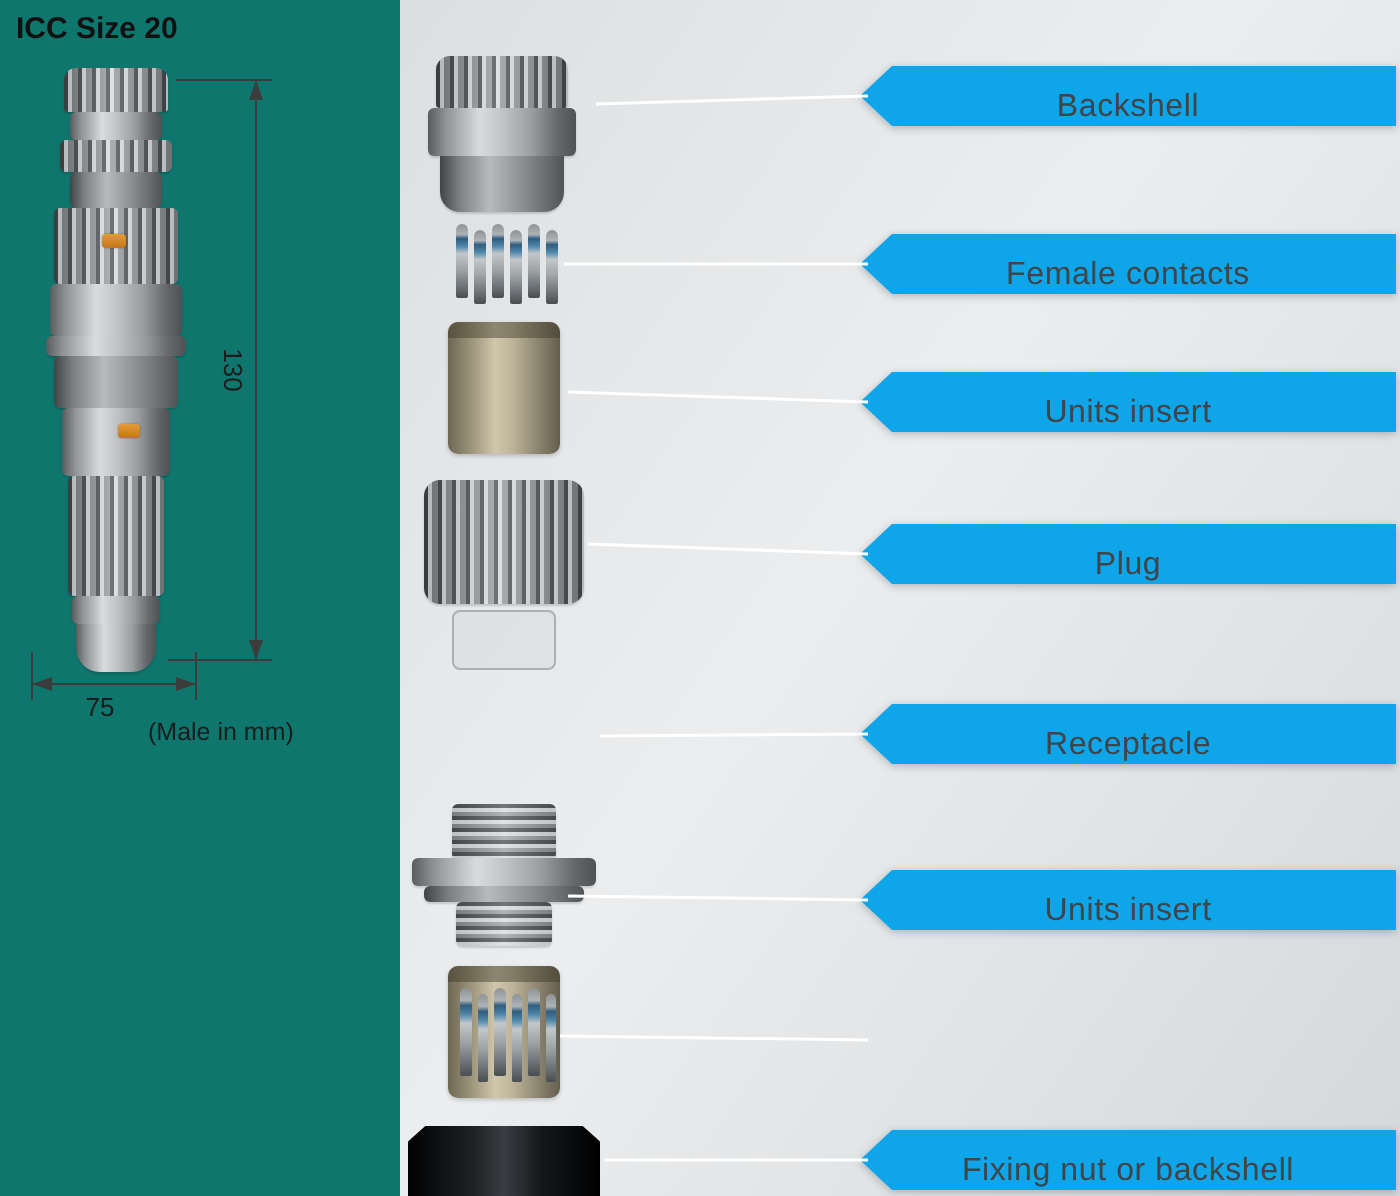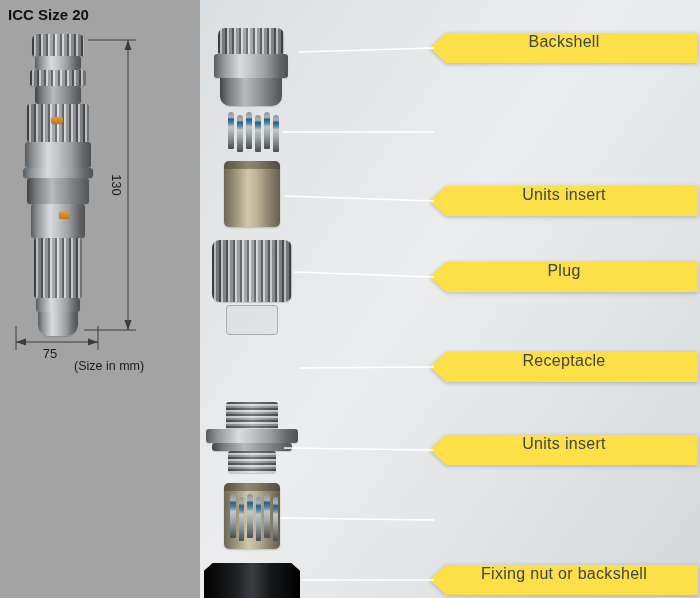--- a/index.html
+++ b/index.html
@@ -1,20 +1,20 @@
 <!DOCTYPE html>
 <html><head>
 <meta charset="utf-8">
 <style>
   * { margin:0; padding:0; box-sizing:border-box; }
   body { font-family:"Liberation Sans", sans-serif; background:#fff; }
   .stage { position:relative; width:700px; height:598px; overflow:hidden; background:#fff; }
 
   
-  .left-panel { position:absolute; left:0; top:0; width:200px; height:598px; background:#a3a3a3; }
+  .left-panel { position:absolute; left:0; top:0; width:200px; height:598px; background:#0f766e; }
   .title { position:absolute; left:8px; top:6px; font-size:15px; font-weight:bold; color:#111; }
 
   .connector { position:absolute; left:0; top:0; width:200px; height:360px; }
   .seg { position:absolute; border-radius:3px; box-shadow:0 1px 1px rgba(0,0,0,.15); }
   .metal { background:linear-gradient(90deg,#585c5f 0%,#8f9396 12%,#d9dcde 35%,#c2c5c7 50%,#9a9ea1 70%,#64686b 88%,#4e5255 100%); }
   .metal-dark { background:linear-gradient(90deg,#404447 0%,#7a7e81 15%,#b8bbbd 40%,#8e9295 65%,#505457 100%); }
   .ribbed { background:repeating-linear-gradient(90deg, rgba(25,27,29,.5) 0 2px, rgba(240,242,244,.6) 2px 4px, rgba(130,134,137,.4) 4px 7px), linear-gradient(90deg,#5a5e61,#c6c9cb 45%,#5f6366); }
   .thread { background:repeating-linear-gradient(180deg, rgba(30,32,34,.5) 0 2px, rgba(235,237,239,.65) 2px 4px, rgba(140,144,147,.4) 4px 6px), linear-gradient(90deg,#6a6e71,#c9ccce 50%,#6f7376); }
   .tan { background:linear-gradient(90deg,#6e6753 0%,#968e75 18%,#cfc6ab 42%,#bdb499 58%,#8d8570 80%,#645e4c 100%); }
   .orange-dot { position:absolute; background:linear-gradient(180deg,#e69a33,#c1761c); border-radius:2px; box-shadow:0 0 1px rgba(0,0,0,.4); }
@@ -39,23 +39,23 @@
     background:rgba(60,55,40,.45); border-radius:5px 5px 0 0; }
 
   .ghost { position:absolute; border:1px solid rgba(110,115,118,.45); background:rgba(205,208,210,.3); border-radius:4px; }
 
   .black-nut { background:linear-gradient(90deg,#000 0%,#1f2326 35%,#3a3e42 50%,#14171a 70%,#000 100%);
     clip-path:polygon(0 22%, 9% 0, 91% 0, 100% 22%, 100% 100%, 0 100%); }
 
   
   .banner { position:absolute; left:430px; width:268px; height:30px;
     filter:drop-shadow(0 1px 2px rgba(70,75,80,.35)); }
-  .banner-inner { width:100%; height:100%; background:#fde047;
+  .banner-inner { width:100%; height:100%; background:#0ea5e9;
     clip-path:polygon(0 50%, 16px 0, 100% 0, 100% 100%, 16px 100%);
-    display:flex; align-items:flex-start; justify-content:center; }
+    display:flex; align-items:flex-end; justify-content:center; }
   .banner-inner span { font-size:16px; color:#3f4549; letter-spacing:.3px; }
 
   svg.overlay { position:absolute; left:0; top:0; pointer-events:none; }
 </style>
 </head>
 <body>
 
 <div class="stage">
 
   <div class="left-panel">
@@ -73,21 +73,21 @@
       <div class="seg metal" style="left:31px;top:204px;width:54px;height:34px;"></div>
       <div class="seg ribbed" style="left:34px;top:238px;width:48px;height:60px;"></div>
       <div class="seg metal" style="left:36px;top:298px;width:44px;height:14px;"></div>
       <div class="seg metal" style="left:38px;top:312px;width:40px;height:24px;border-radius:0 0 12px 12px;"></div>
       <div class="orange-dot" style="left:51px;top:117px;width:12px;height:7px;"></div>
       <div class="orange-dot" style="left:59px;top:212px;width:11px;height:7px;"></div>
     </div>
 
     <div class="dim-label dim-130">130</div>
     <div class="dim-label dim-46">75</div>
-    <div class="units-note">(Size in mm)</div>
+    <div class="units-note">(Male in mm)</div>
   </div>
 
   <div class="right-panel">
 
     <div class="part">
       <div class="seg ribbed" style="left:18px;top:28px;width:66px;height:26px;border-radius:7px 7px 2px 2px;"></div>
       <div class="seg metal" style="left:14px;top:54px;width:74px;height:24px;"></div>
       <div class="seg metal-dark" style="left:20px;top:78px;width:62px;height:28px;border-radius:0 0 10px 10px;"></div>
     </div>
 
@@ -123,20 +123,25 @@
       <span class="pin"></span>
     </div>
 
     <div class="part black-nut" style="left:4px;top:563px;width:96px;height:35px;"></div>
 
   </div>
 
   <div class="banner" style="top:33px">
       <div class="banner-inner">
         <span>Backshell</span>
+      </div>
+    </div>
+  <div class="banner" style="top:117px">
+      <div class="banner-inner">
+        <span>Female contacts</span>
       </div>
     </div>
   <div class="banner" style="top:186px">
       <div class="banner-inner">
         <span>Units insert</span>
       </div>
     </div>
   <div class="banner" style="top:262px">
       <div class="banner-inner">
         <span>Plug</span>

